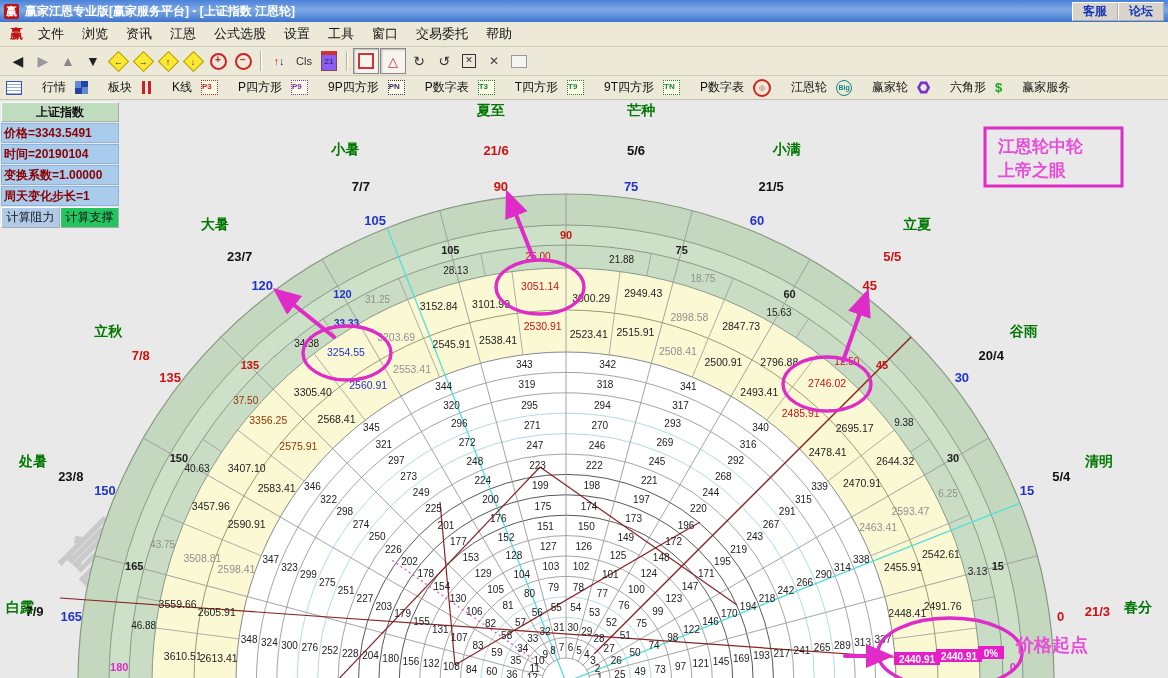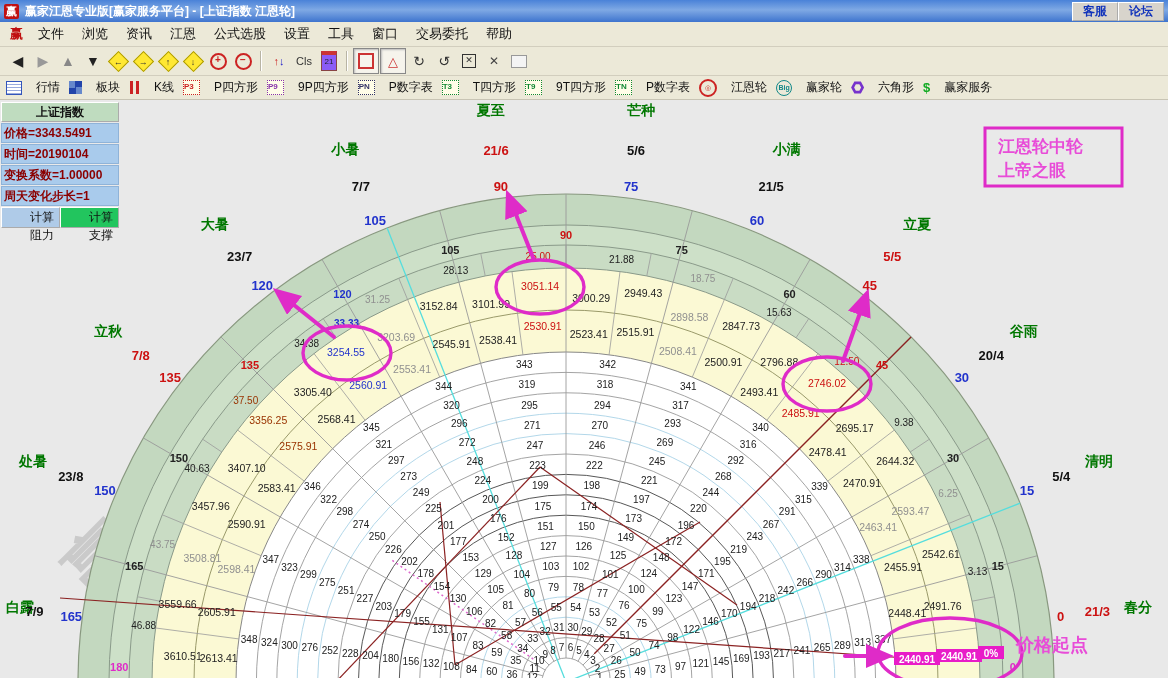--- a/index.html
+++ b/index.html
@@ -30,21 +30,21 @@
     border:1px solid #AA9900;display:flex;align-items:center;justify-content:center;}
   .diamond>span{transform:rotate(-45deg);font-size:9px;font-weight:bold;color:#333;}
   .zoomlens{width:13px;height:13px;border:2px solid #C22;border-radius:50%;
     font-size:10px;line-height:10px;text-align:center;color:#C22;font-weight:bold;}
   .cal{width:14px;height:15px;border:1px solid #884444;background:#8b5cf6;font-size:8px;
     text-align:center;line-height:13px;border-top:4px solid #C33;color:#223;}
   .sqr{width:12px;height:12px;border:2px solid #C33;}
   .boxx{width:12px;height:12px;border:1.5px solid #333;font-size:9px;line-height:11px;
     text-align:center;color:#333;font-weight:bold;}
   .board{width:14px;height:11px;border:1.5px solid #999;background:#F4F4F4;}
-  .tool-item{display:flex;align-items:center;gap:14px;margin-right:9px;}
+  .tool-item{display:flex;align-items:center;gap:20px;margin-right:9px;}
   .badge{width:15px;height:13px;border:1px dotted;font-size:8px;font-weight:bold;
     text-align:left;line-height:12px;background:#FFFDE8;}
   .circ-ic{width:14px;height:14px;border-radius:50%;display:inline-flex;align-items:center;
     justify-content:center;font-size:7px;font-weight:bold;}
   .hexa{width:13px;height:13px;background:#7733CC;
     clip-path:polygon(25% 3%,75% 3%,100% 50%,75% 97%,25% 97%,0 50%);
     display:inline-flex;align-items:center;justify-content:center;}
   .hexa>span{width:7px;height:7px;background:#ECE9D8;
     clip-path:polygon(25% 3%,75% 3%,100% 50%,75% 97%,25% 97%,0 50%);}
   .kline{width:11px;height:13px;background:
@@ -58,21 +58,21 @@
   #main{position:relative;width:1168px;height:580px;background:#E9E9E9;}
   #wheel{position:absolute;left:0;top:0;}
   
   #panel{position:absolute;left:1px;top:2px;width:118px;font-size:12px;z-index:5;}
   #panel .hdr{background:#BFDCBF;border:1px outset #fff;text-align:center;
     font-weight:bold;height:18px;line-height:18px;color:#111;}
   #panel .row{background:#A9CBEC;border:1px solid #8FB3D8;margin-top:1px;height:18px;
     line-height:18px;padding-left:2px;color:#8B0000;font-weight:bold;white-space:nowrap;overflow:hidden;}
   #panel .btns{display:flex;margin-top:1px;}
   #panel .btn{flex:1;height:19px;line-height:18px;text-align:center;border:1px outset #fff;
-    color:#111;padding-left:23px;}
+    color:#111;}
   #panel .btn.b1{background:#AFCBE8;}
   #panel .btn.b2{background:#22c55e;}
   text{font-family:"Liberation Sans","DejaVu Sans",sans-serif;}
 </style>
 </head>
 <body>
 
 <div class="titlebar">
   <span class="logo">赢</span>
   <span>赢家江恩专业版[赢家服务平台] - [上证指数 江恩轮]</span>

